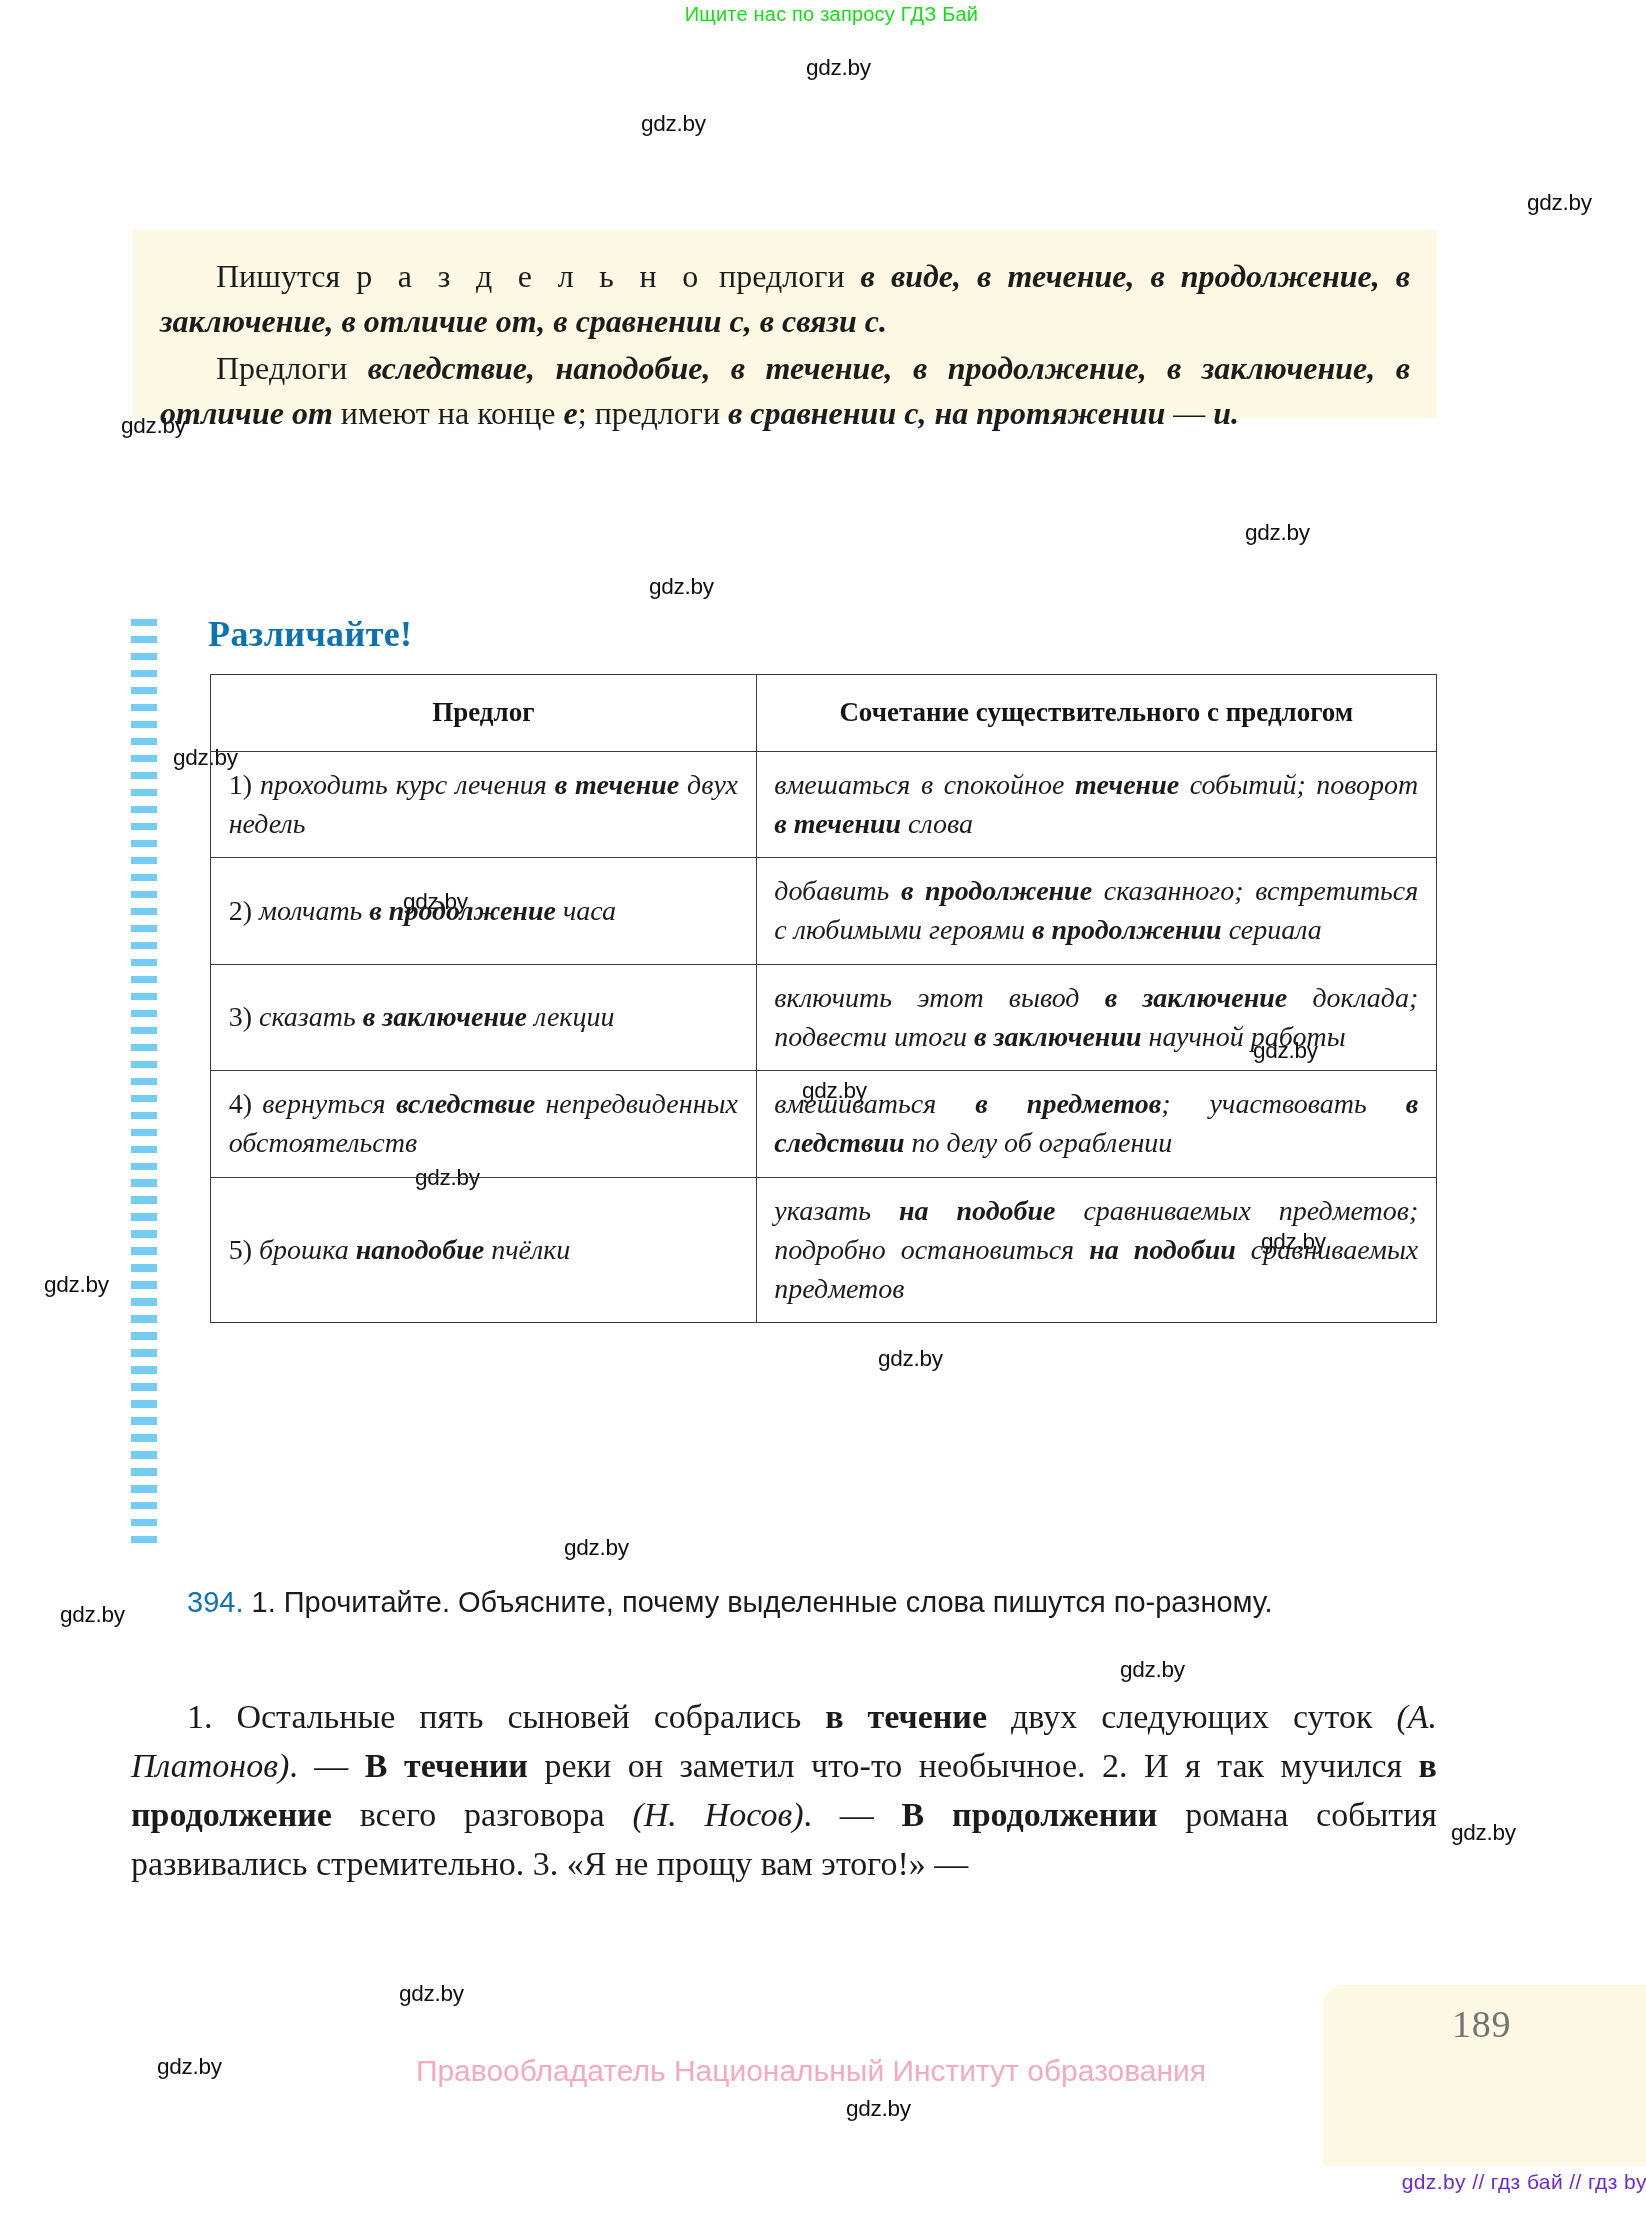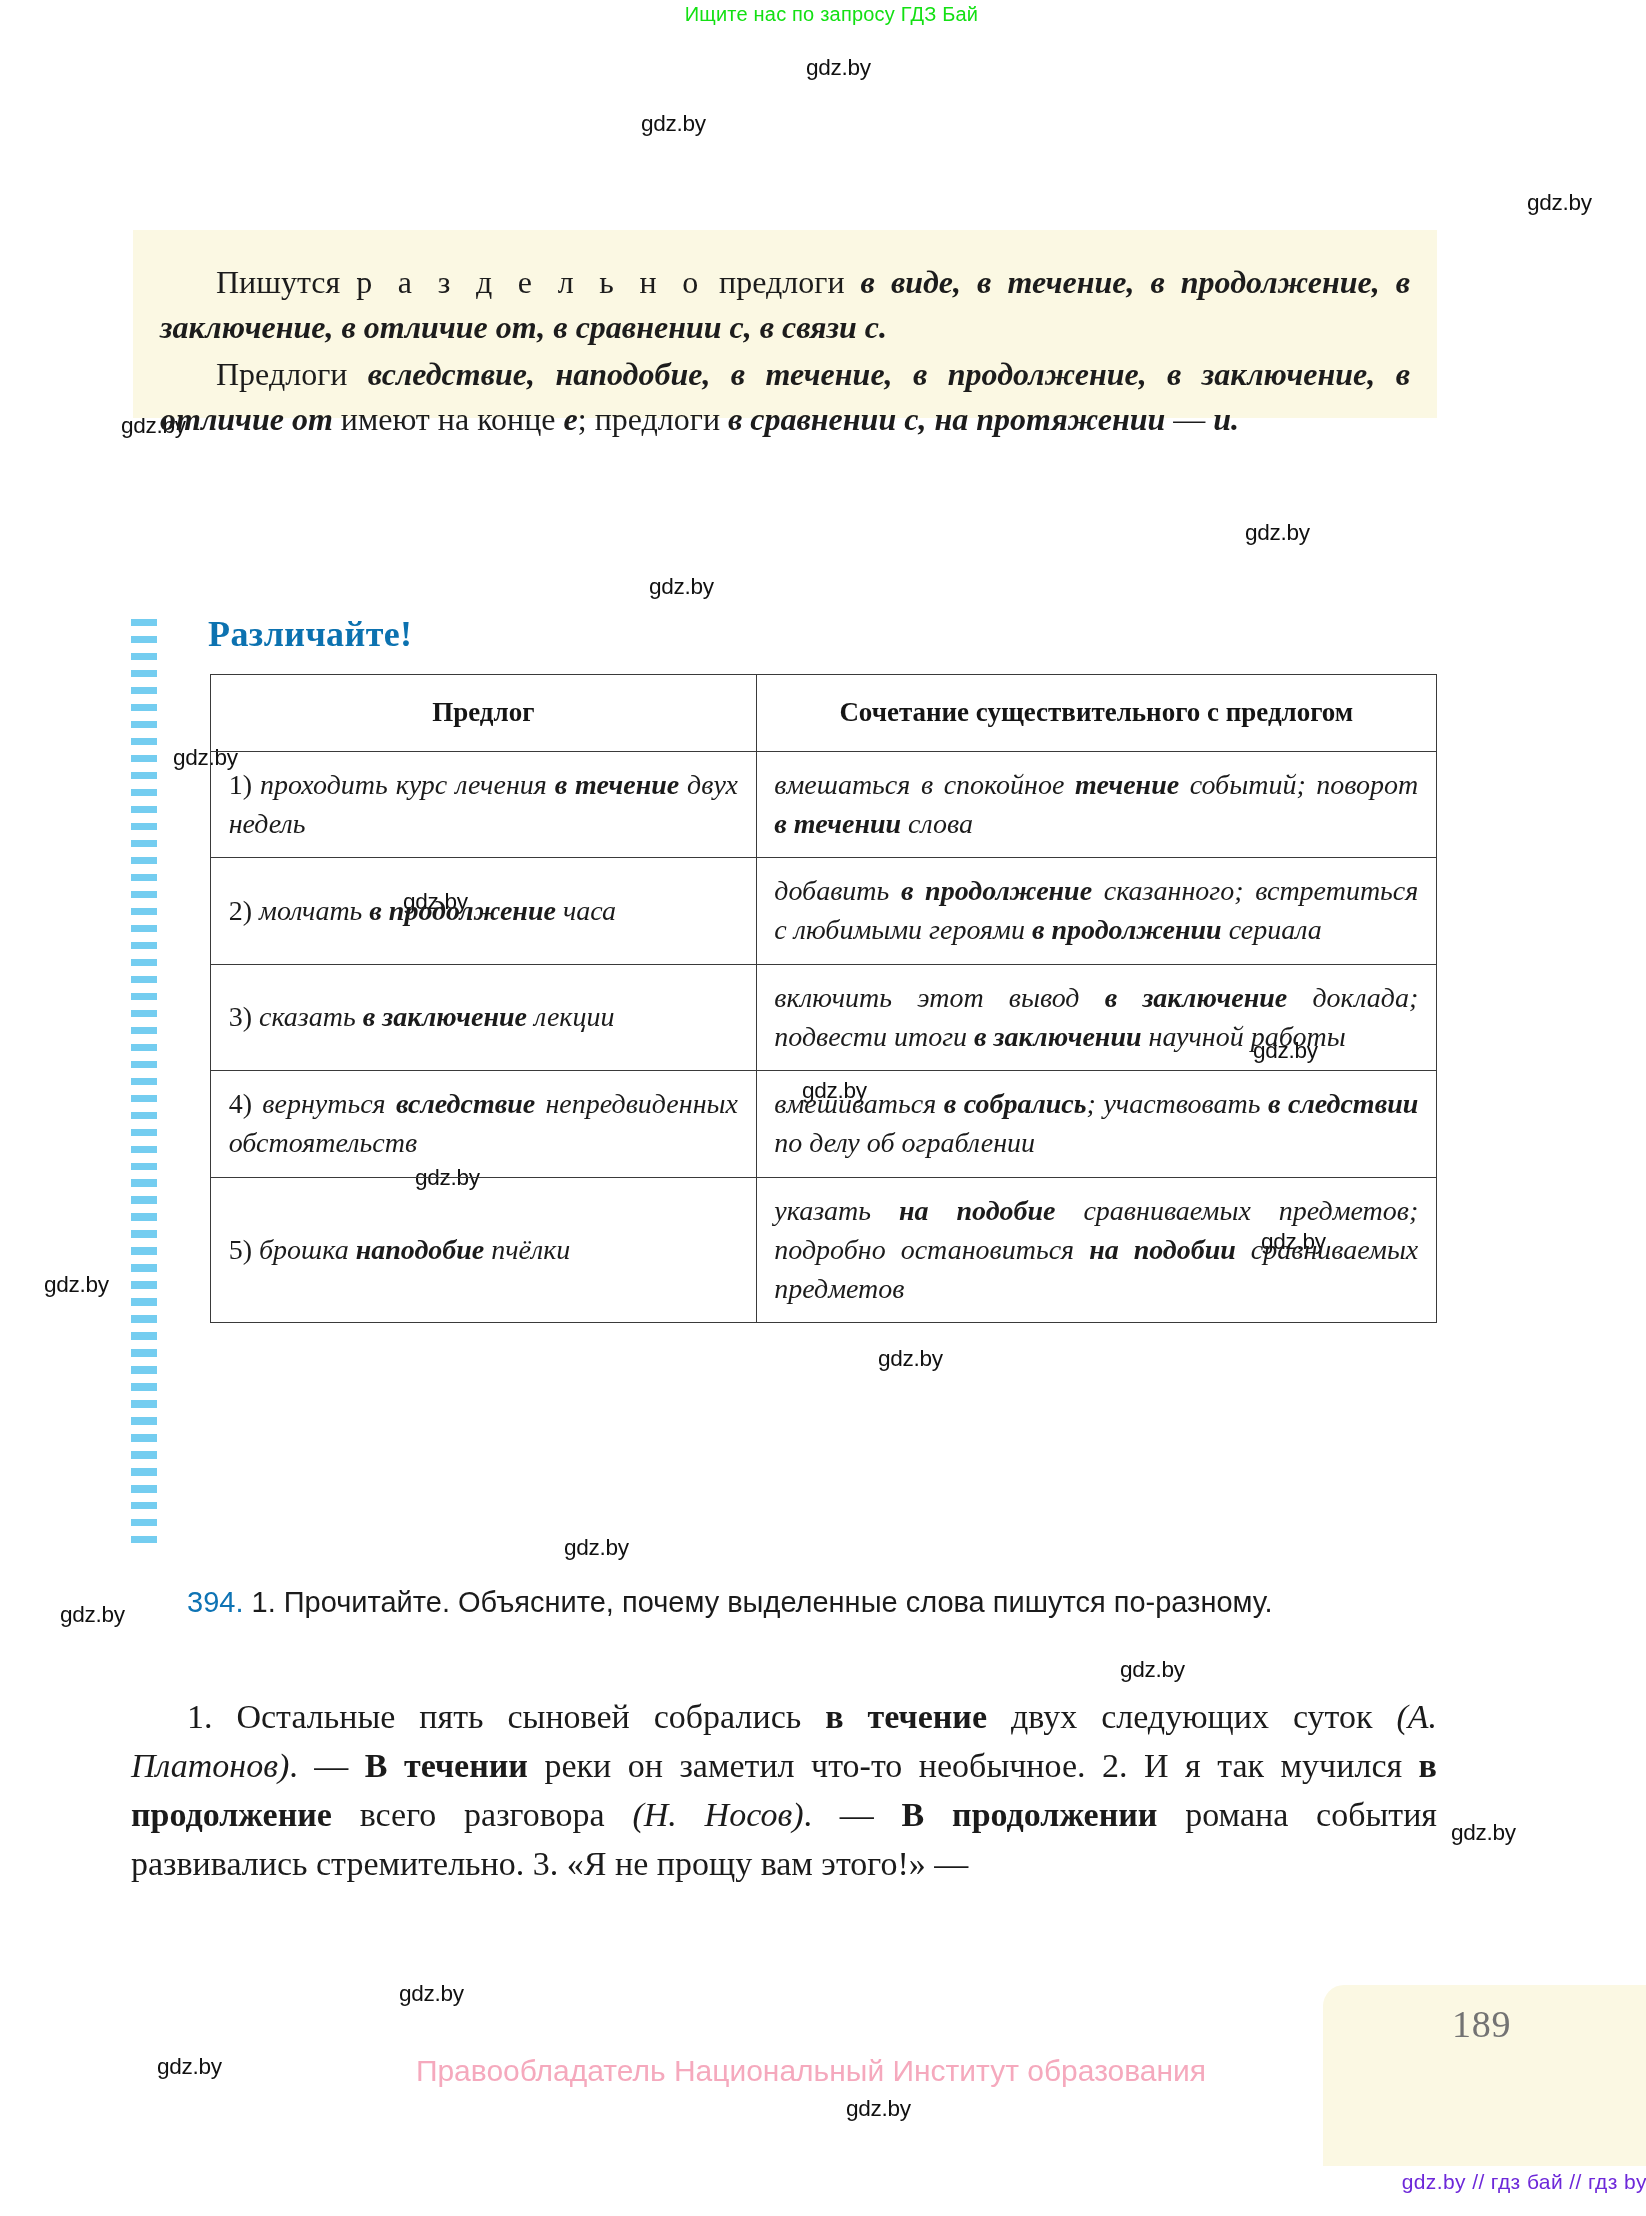--- a/index.html
+++ b/index.html
@@ -42,21 +42,21 @@
 
   
   .rule-box {
     position: absolute;
     left: 133px;
     top: 230px;
     width: 1304px;
     height: 188px;
     background: #fbf8e3;
     box-sizing: border-box;
-    padding: 30px 27px 8px 27px;
+    padding: 24px 27px 8px 27px;
   }
   .rule-p {
     font-size: 32px;
     line-height: 45px;
     text-align: justify;
     margin: 0;
     color: #1c1c1c;
   }
   .rule-p.first { text-indent: 56px; }
   .rule-p.second { text-indent: 56px; margin-top: 1.6px; }
@@ -330,21 +330,21 @@
       <tr>
         <td class="col-a"><span class="num">2) </span><span>молчать </span><b>в продолжение</b><span> часа</span></td>
         <td class="col-b"><span>добавить </span><b>в продолжение</b><span> сказанного; встретиться с любимыми героями </span><b>в продолжении</b><span> сериала</span></td>
       </tr>
       <tr>
         <td class="col-a"><span class="num">3) </span><span>сказать </span><b>в заключение</b><span> лекции</span></td>
         <td class="col-b"><span>включить этот вывод </span><b>в заключение</b><span> доклада; подвести итоги </span><b>в заключении</b><span> научной работы</span></td>
       </tr>
       <tr>
         <td class="col-a"><span class="num">4) </span><span>вернуться </span><b>вследствие</b><span> непредвиденных обстоятельств</span></td>
-        <td class="col-b"><span>вмешиваться </span><b>в собрались</b><span>; участвовать </span><b>в следствии</b><span> по делу об ограблении</span></td>
+        <td class="col-b"><span>вмешиваться </span><b>в предметов</b><span>; участвовать </span><b>в следствии</b><span> по делу об ограблении</span></td>
       </tr>
       <tr>
         <td class="col-a"><span class="num">5) </span><span>брошка </span><b>наподобие</b><span> пчёлки</span></td>
         <td class="col-b"><span>указать </span><b>на подобие</b><span> сравниваемых предметов; подробно остановиться </span><b>на подобии</b><span> сравниваемых предметов</span></td>
       </tr>
     </tbody>
 </table>
 
 <div class="ex-head">
   <span class="ex-num">394.</span>

